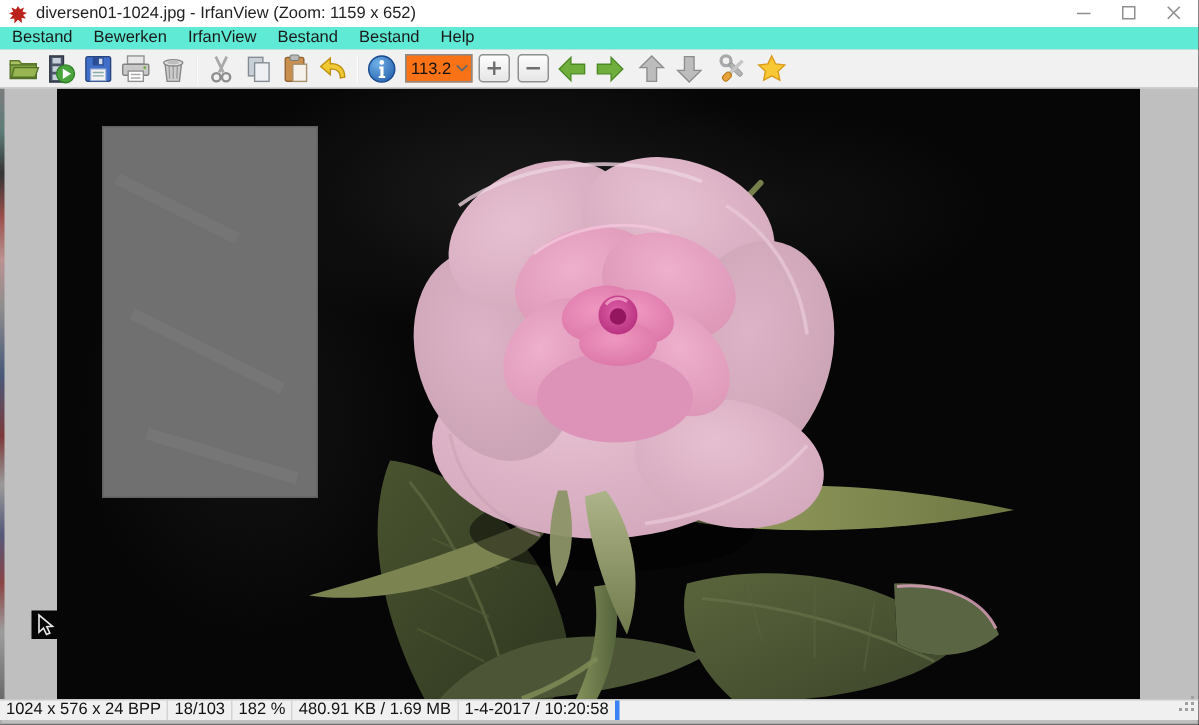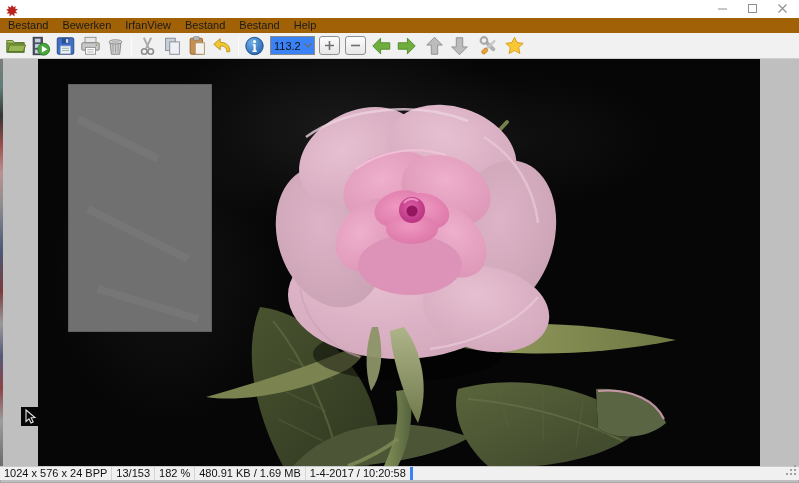--- a/index.html
+++ b/index.html
@@ -10,29 +10,29 @@
     box-shadow:inset 0 0 0 1px #a9a9a9;overflow:hidden;
   }
   
   .titlebar{height:18px;background:#ffffff;display:flex;align-items:center;position:relative;}
   .app-icon{width:12px;height:12px;margin-left:6px;flex:0 0 auto;}
   .title-text{margin-left:6px;font-size:11px;color:#222;white-space:nowrap;}
   .win-controls{position:absolute;right:1px;top:0;height:18px;display:flex;}
   .win-btn{width:30px;height:18px;display:flex;align-items:center;justify-content:center;}
   .win-btn svg{display:block;}
   
-  .menubar{height:15px;background:#a16207;display:flex;align-items:center;font-size:11px;color:#1a1a1a;}
+  .menubar{height:15px;background:#5eead4;display:flex;align-items:center;font-size:11px;color:#1a1a1a;}
   .menu-item{padding:0 7px;line-height:15px;}
   .menu-item:first-child{margin-left:1px;}
   
   .toolbar{height:26px;background:#f1f1f1;border-bottom:1px solid #cfcfcf;display:flex;align-items:center;padding-left:3px;}
   .tb{width:25px;height:24px;display:flex;align-items:center;justify-content:center;flex:0 0 auto;}
   .tb svg{display:block;}
   .tb-sep{width:1px;height:20px;background:#c6c6c6;border-right:1px solid #fbfbfb;margin:0 3px;flex:0 0 auto;}
-  .zoom-combo{width:45px;height:19px;background:#3b82f6;border:1px solid #8a8a8a;display:flex;align-items:center;margin:0 4px 0 3px;flex:0 0 auto;}
+  .zoom-combo{width:45px;height:19px;background:#f97316;border:1px solid #8a8a8a;display:flex;align-items:center;margin:0 4px 0 3px;flex:0 0 auto;}
   .zoom-combo .val{flex:1;font-size:11px;color:#111;padding-left:3px;}
   .zoom-combo svg{margin-right:2px;}
   .sq-btn{width:21px;height:19px;border:1px solid #909090;border-radius:3px;background:linear-gradient(#fdfdfd,#e6e6e6);display:flex;align-items:center;justify-content:center;flex:0 0 auto;}
   .ml3{margin-left:3px}.ml5{margin-left:5px}
   
   .viewer{position:relative;height:407px;background:#bfbfbf;overflow:hidden;}
   .color-strip{position:absolute;left:0;top:0;width:3px;height:100%;
     background:linear-gradient(180deg,#7d7d7d 0%,#5d7d78 7%,#343434 14%,#9a4f4a 21%,#bb9191 28%,#8d8d8d 36%,#49597a 47%,#7c3a3a 57%,#9a9a9a 65%,#55597a 73%,#8a4444 81%,#9d9d9d 89%,#6a6a6a 100%);}
   .photo{position:absolute;left:38px;top:0;}
   .cursor-badge{position:absolute;left:21px;top:348px;width:17px;height:19px;background:#060606;}
@@ -46,20 +46,21 @@
 <body>
 
 <div class="window">
 
   <div class="titlebar">
     <span class="app-icon">
       <svg width="12" height="12" viewBox="0 0 12 12">
         <path d="M6 0 L7.4 2.2 L10 1 L9 3.6 L12 4.6 L9.4 6 L11.4 8.4 L8.4 8 L8.6 11.4 L6 9.2 L3.6 11.6 L3.6 8.4 L0.6 8.6 L2.6 6.2 L0 4.8 L2.8 3.8 L1.6 1 L4.6 2.4 Z" fill="#b9231b"></path>
       </svg>
     </span>
+    <span class="title-text">diversen01-1024.jpg - IrfanView (Zoom: 1159 x 652)</span>
     <div class="win-controls">
       <div class="win-btn">
         <svg width="10" height="10" viewBox="0 0 10 10">
             <line x1="0" y1="5" x2="9" y2="5" stroke="#8f8f8f" stroke-width="1"></line>
           </svg>
       </div>
       <div class="win-btn">
         <svg width="10" height="10" viewBox="0 0 10 10">
             <rect x="0.5" y="0.5" width="8" height="8" fill="none" stroke="#8f8f8f" stroke-width="1"></rect>
           </svg>
@@ -335,21 +336,21 @@
 
     <div class="cursor-badge">
       <svg width="17" height="19" viewBox="0 0 17 19">
         <path d="M5 3 L5 14.5 L8 11.8 L10 16 L12.2 15 L10.2 10.8 L14 10.5 Z" fill="#0a0a0a" stroke="#e6e6e6" stroke-width="1.1"></path>
       </svg>
     </div>
   </div>
 
   <div class="statusbar">
     <span class="status-cell">1024 x 576 x 24 BPP</span>
-    <span class="status-cell">13/153</span>
+    <span class="status-cell">18/103</span>
     <span class="status-cell">182 %</span>
     <span class="status-cell">480.91 KB / 1.69 MB</span>
     <span class="status-cell last">1-4-2017 / 10:20:58</span>
     <span class="resize-grip">
       <svg width="11" height="11" viewBox="0 0 11 11">
         <rect x="8" y="0" width="2" height="2" fill="#a0a0a0"></rect>
         <rect x="4" y="4" width="2" height="2" fill="#a0a0a0"></rect>
           <rect x="8" y="4" width="2" height="2" fill="#a0a0a0"></rect>
         <rect x="0" y="8" width="2" height="2" fill="#a0a0a0"></rect>
           <rect x="4" y="8" width="2" height="2" fill="#a0a0a0"></rect>

